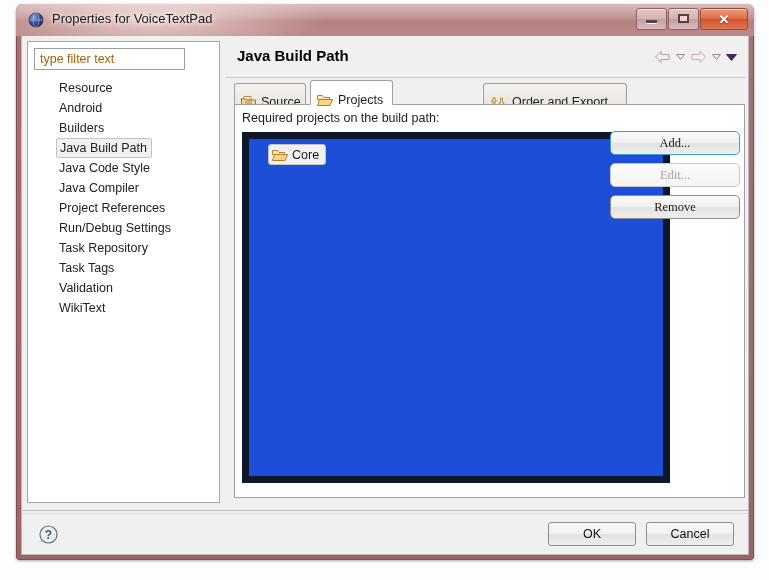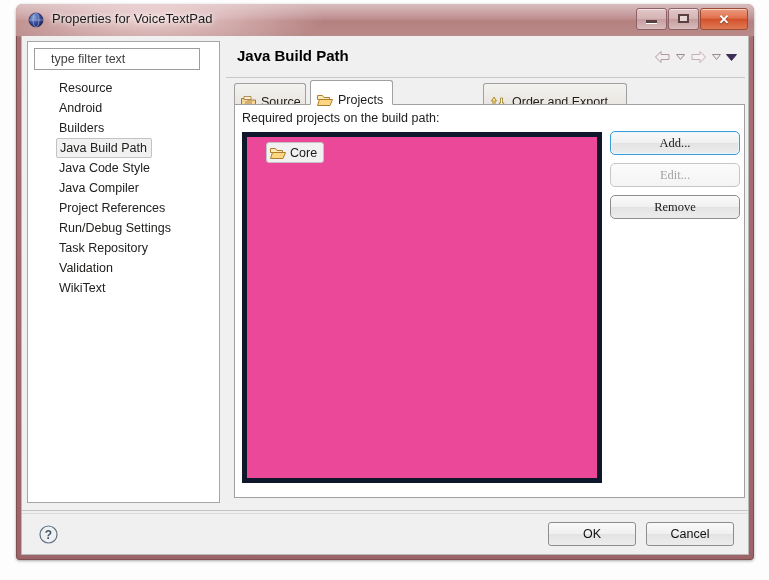--- a/index.html
+++ b/index.html
@@ -118,27 +118,27 @@
     position: absolute;
     left: 5px; top: 5px;
     width: 193px; height: 462px;
     background: #ffffff;
     border: 1px solid #a6a6a6;
     box-sizing: border-box;
   }
   .filterbox {
     position: absolute;
     left: 6px; top: 6px;
-    width: 166px; height: 22px;
+    width: 151px; height: 22px;
     border: 1px solid #9d9d9d;
     background: #fff;
     box-sizing: border-box;
     font-size: 12.5px;
-    color: #404040;
-    padding: 3px 0 0 16px;
+    color: #a16207;
+    padding: 3px 0 0 5px;
   }
   .navlist {
     position: absolute;
     left: 0; top: 36px; right: 0;
     padding: 0;
   }
   .navitem {
     height: 20px;
     line-height: 20px;
     font-size: 12.5px;
@@ -218,23 +218,23 @@
     border: 1px solid #a0a0a0;
     box-sizing: border-box;
   }
   .required-label {
     position: absolute; left: 7px; top: 6px;
     font-size: 12.5px; color: #1c1c1c;
   }
   .treebox {
     position: absolute;
     left: 7px; top: 27px;
-    width: 360px; height: 351px;
-    border: 5px solid #0f172a;
-    background: #ec4899;
+    width: 428px; height: 351px;
+    border: 7px solid #0f172a;
+    background: #1d4ed8;
     box-sizing: border-box;
   }
   .treeitem {
     position: absolute; left: 19px; top: 5px;
     display: inline-flex; align-items: center;
     height: 19px;
     background: #f1f1f1;
     border: 1px solid #c3c3c3;
     border-radius: 3px;
     padding: 0 6px 0 3px;
@@ -367,20 +367,23 @@
           <div class="navitem-wrap">
               <span class="navitem">Project References</span>
             </div>
           <div class="navitem-wrap">
               <span class="navitem">Run/Debug Settings</span>
             </div>
           <div class="navitem-wrap">
               <span class="navitem">Task Repository</span>
             </div>
           <div class="navitem-wrap">
+              <span class="navitem">Task Tags</span>
+            </div>
+          <div class="navitem-wrap">
               <span class="navitem">Validation</span>
             </div>
           <div class="navitem-wrap">
               <span class="navitem">WikiText</span>
             </div>
         </div>
       </div>
 
       <div class="content">
         <div class="page-title">Java Build Path</div>

